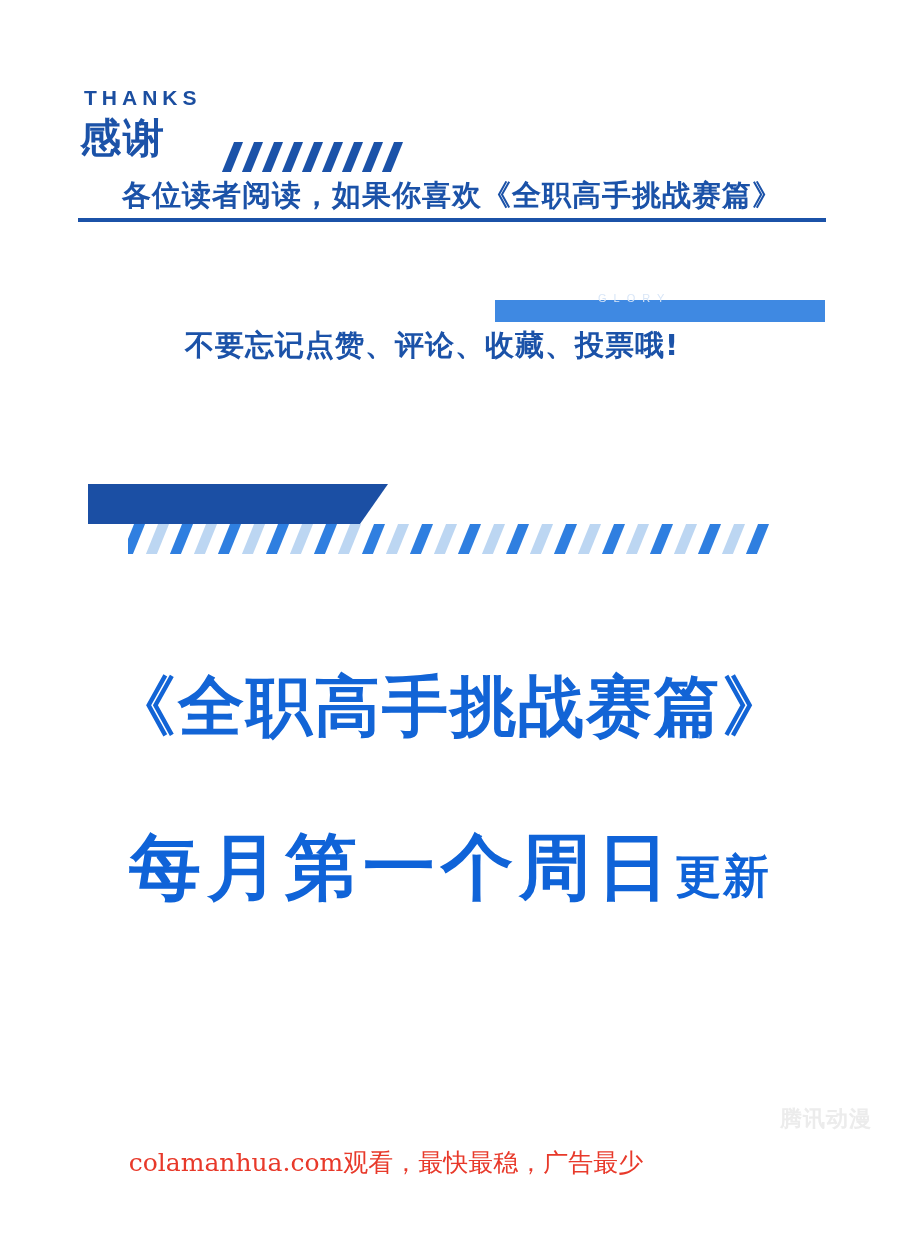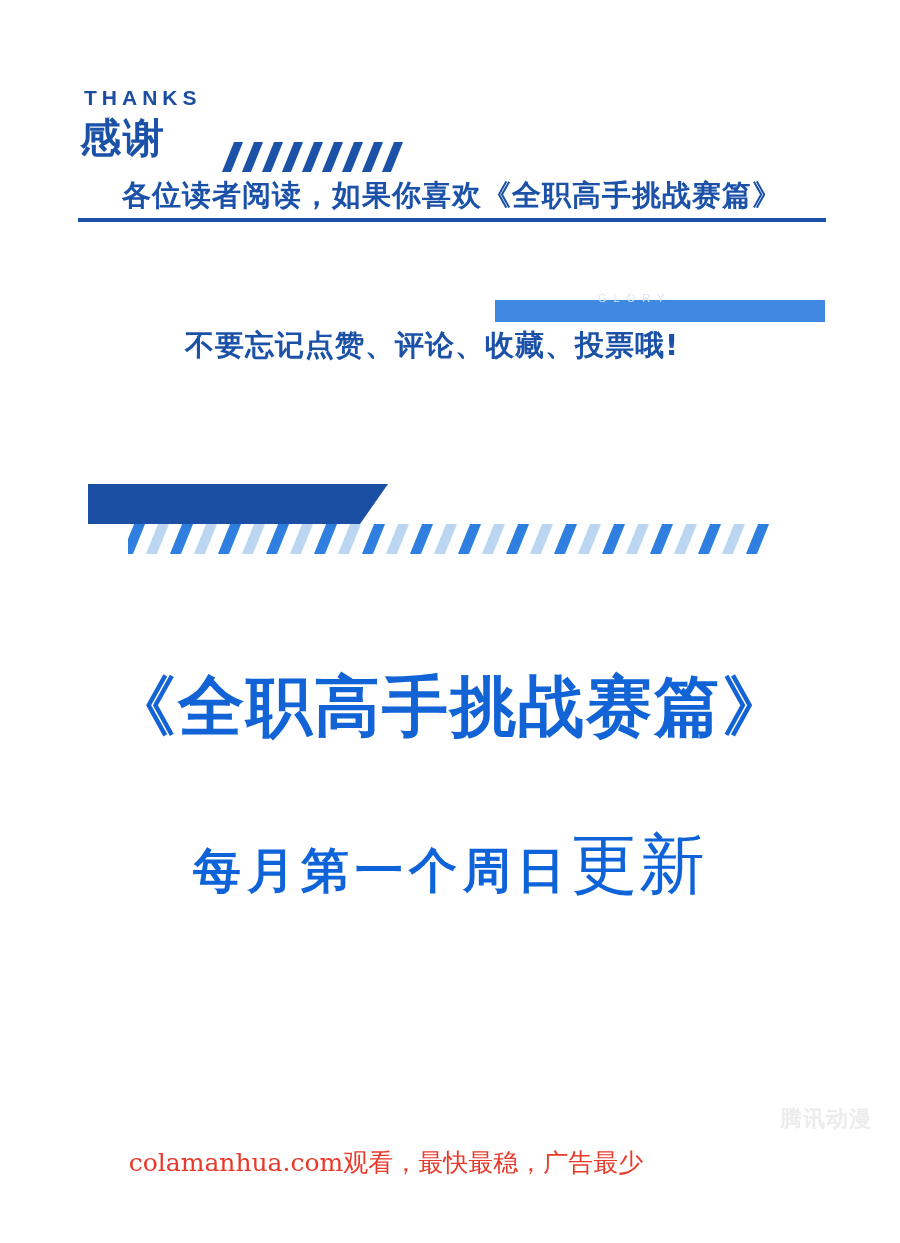--- a/index.html
+++ b/index.html
@@ -182,27 +182,27 @@
     position: absolute;
     top: 820px;
     left: 0;
     width: 900px;
     text-align: center;
     color: #0f63d8;
     font-family: "DejaVu Sans", sans-serif;
     white-space: nowrap;
   }
   .schedule .main {
-    font-size: 48px;
+    font-size: 72px;
     font-weight: bold;
     letter-spacing: 6px;
   }
   .schedule .sub {
-    font-size: 66px;
-    font-weight: normal;
+    font-size: 46px;
+    font-weight: bold;
     letter-spacing: 2px;
   }
 
   
   .watermark {
     position: absolute;
     right: 28px;
     top: 1104px;
     font-size: 22px;
     font-weight: bold;

